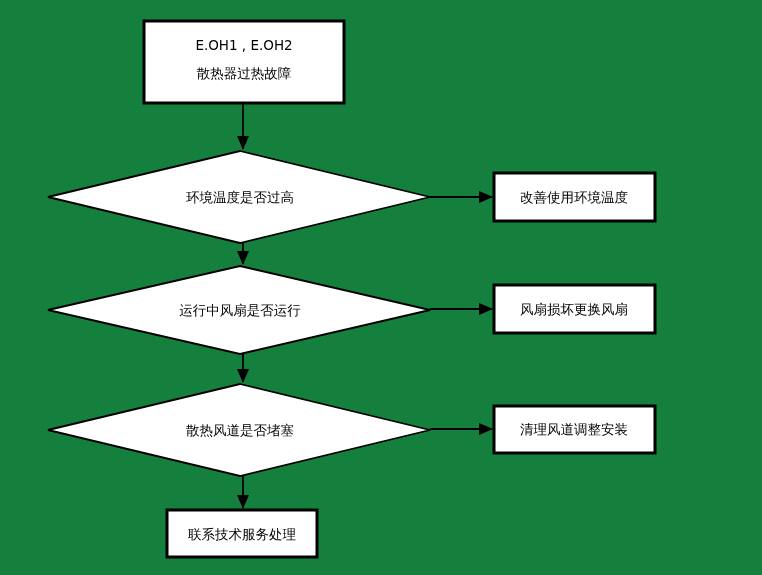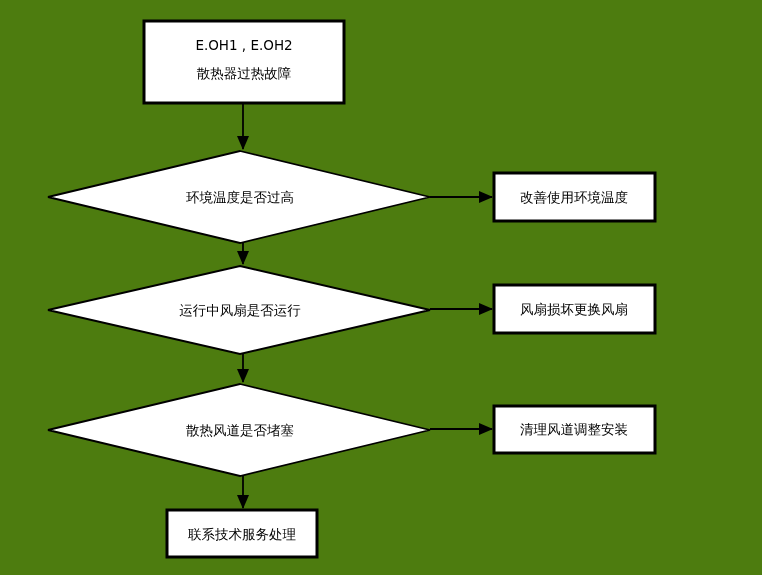--- a/index.html
+++ b/index.html
@@ -4,21 +4,21 @@
 <style>
   html, body {
     margin: 0;
     padding: 0;
     background: #ffffff;
   }
   #page {
     position: relative;
     width: 762px;
     height: 575px;
-    background: #4d7c0f;
+    background: #15803d;
     overflow: hidden;
   }
   svg {
     display: block;
   }
   .box {
     fill: #ffffff;
     stroke: #000000;
     stroke-width: 3;
   }

